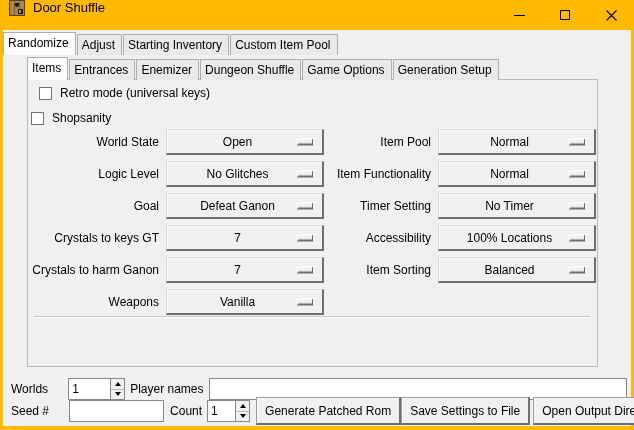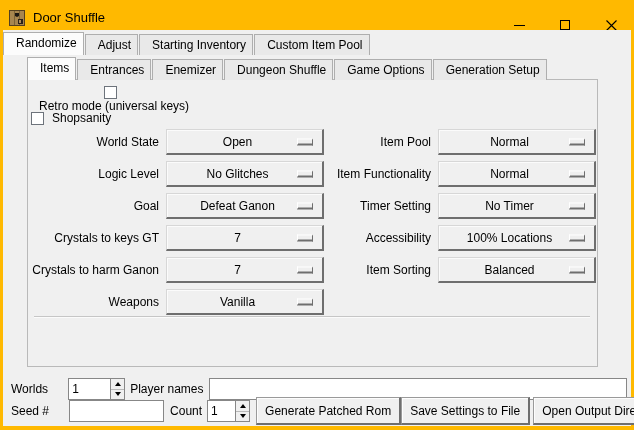--- a/index.html
+++ b/index.html
@@ -3,36 +3,36 @@
 <meta charset="utf-8">
 <style>
   :root { --accent:#FFB900; }
   * { margin:0; padding:0; box-sizing:border-box; font-family:"Liberation Sans", sans-serif; }
   html,body { background:#d8d8d8; }
   .window {
     position:relative; width:634px; height:430px; background:var(--accent);
     overflow:hidden; font-size:12px; color:#000;
   }
   
-  .titlebar { position:absolute; left:0; top:10px; width:634px; height:15px; display:flex; align-items:center;text-align:right; }
+  .titlebar { position:absolute; left:0; top:0; width:634px; height:15px; display:flex; align-items:center;text-align:right; }
   .app-icon { margin-left:9px; width:16px; height:16px; display:block; }
   .title-text { margin-left:8px; font-size:13px; color:#000; }
   .win-controls { position:absolute; right:0; top:0; height:30px; display:flex; }
   .win-btn { width:46px; height:30px; display:flex; align-items:center; justify-content:center; cursor:default; }
   .glyph-min { width:11px; height:1px; background:#000; }
   .glyph-max { width:10px; height:10px; border:1px solid #000; }
   
   .client { position:absolute; left:3px; top:30px; width:628px; height:396px; background:#f0f0f0; }
   
   .tabrow { position:absolute; display:flex; align-items:flex-end; }
   .main-tabs { left:0px; top:2px; }
   .sub-tabs  { left:24px; top:27px; z-index:2; }
   .tab {
     background:#e9e9e9; border:1px solid #aeaeae; border-bottom:none;
-    padding:3px 6px 4px 12px; margin-right:1px; height:21px; display:flex; align-items:center;
+    padding:3px 6px 4px 4px; margin-right:1px; height:21px; display:flex; align-items:center;
     white-space:nowrap; cursor:default;
   }
   .tab.active { background:#fcfcfc; height:23px; padding-bottom:6px; }
   
   .subpane {
     position:absolute; left:24px; top:49px; width:571px; height:288px;
     border:1px solid #b9b9b9; background:#f0f0f0; z-index:1;
   }
   
   .cb-row { position:absolute; display:flex; align-items:center; }
@@ -124,21 +124,21 @@
       <div class="tab active">Items</div>
       <div class="tab">Entrances</div>
       <div class="tab">Enemizer</div>
       <div class="tab">Dungeon Shuffle</div>
       <div class="tab">Game Options</div>
       <div class="tab">Generation Setup</div>
     </div>
 
     <div class="subpane">
 
-      <div class="cb-row" style="left:11px; top:6px;flex-direction:column;">
+      <div class="cb-row" style="left:11px; top:6px;">
         <div class="cb-box"></div>
         <span class="lbl">Retro mode (universal keys)</span>
       </div>
       <div class="cb-row" style="left:3px; top:31px;">
         <div class="cb-box"></div>
         <span class="lbl">Shopsanity</span>
       </div>
 
       <div class="opt-col left">
         <div class="opt-row">

